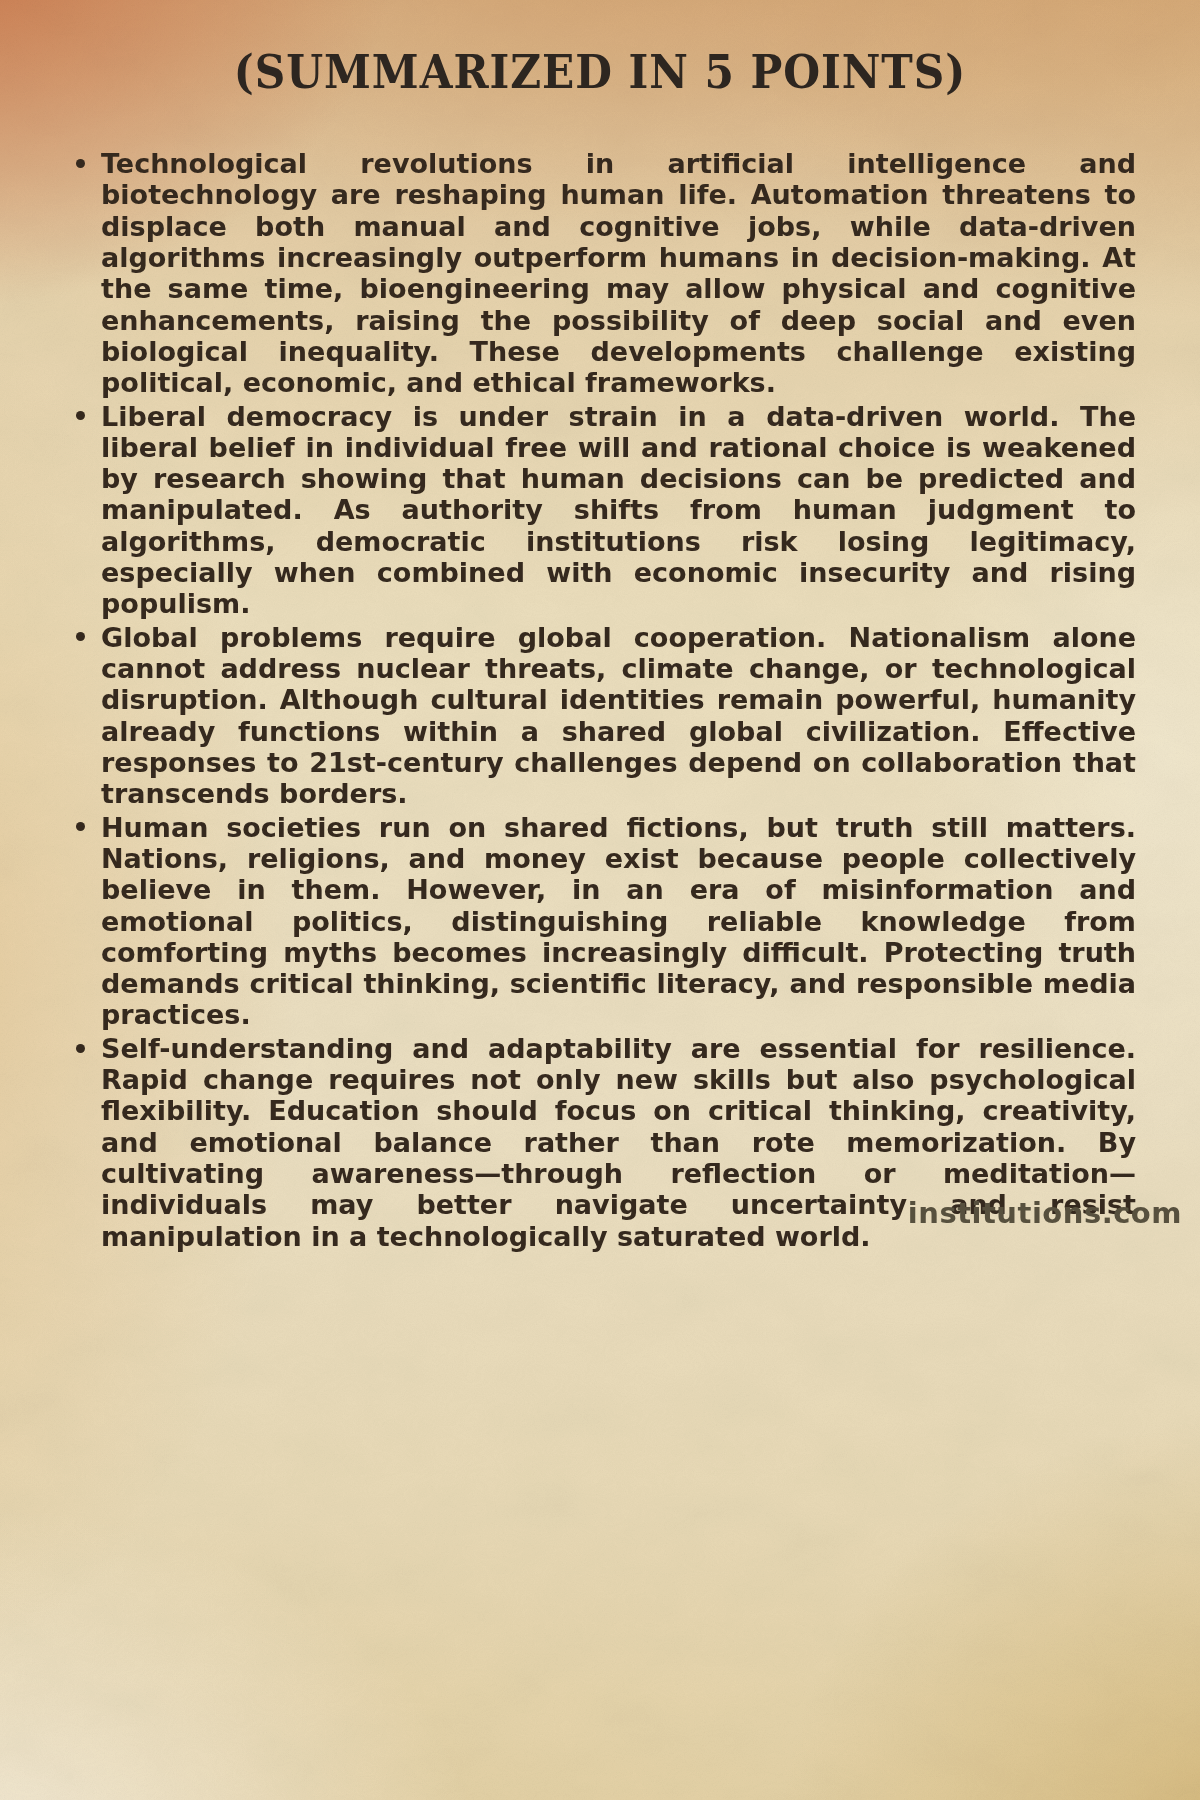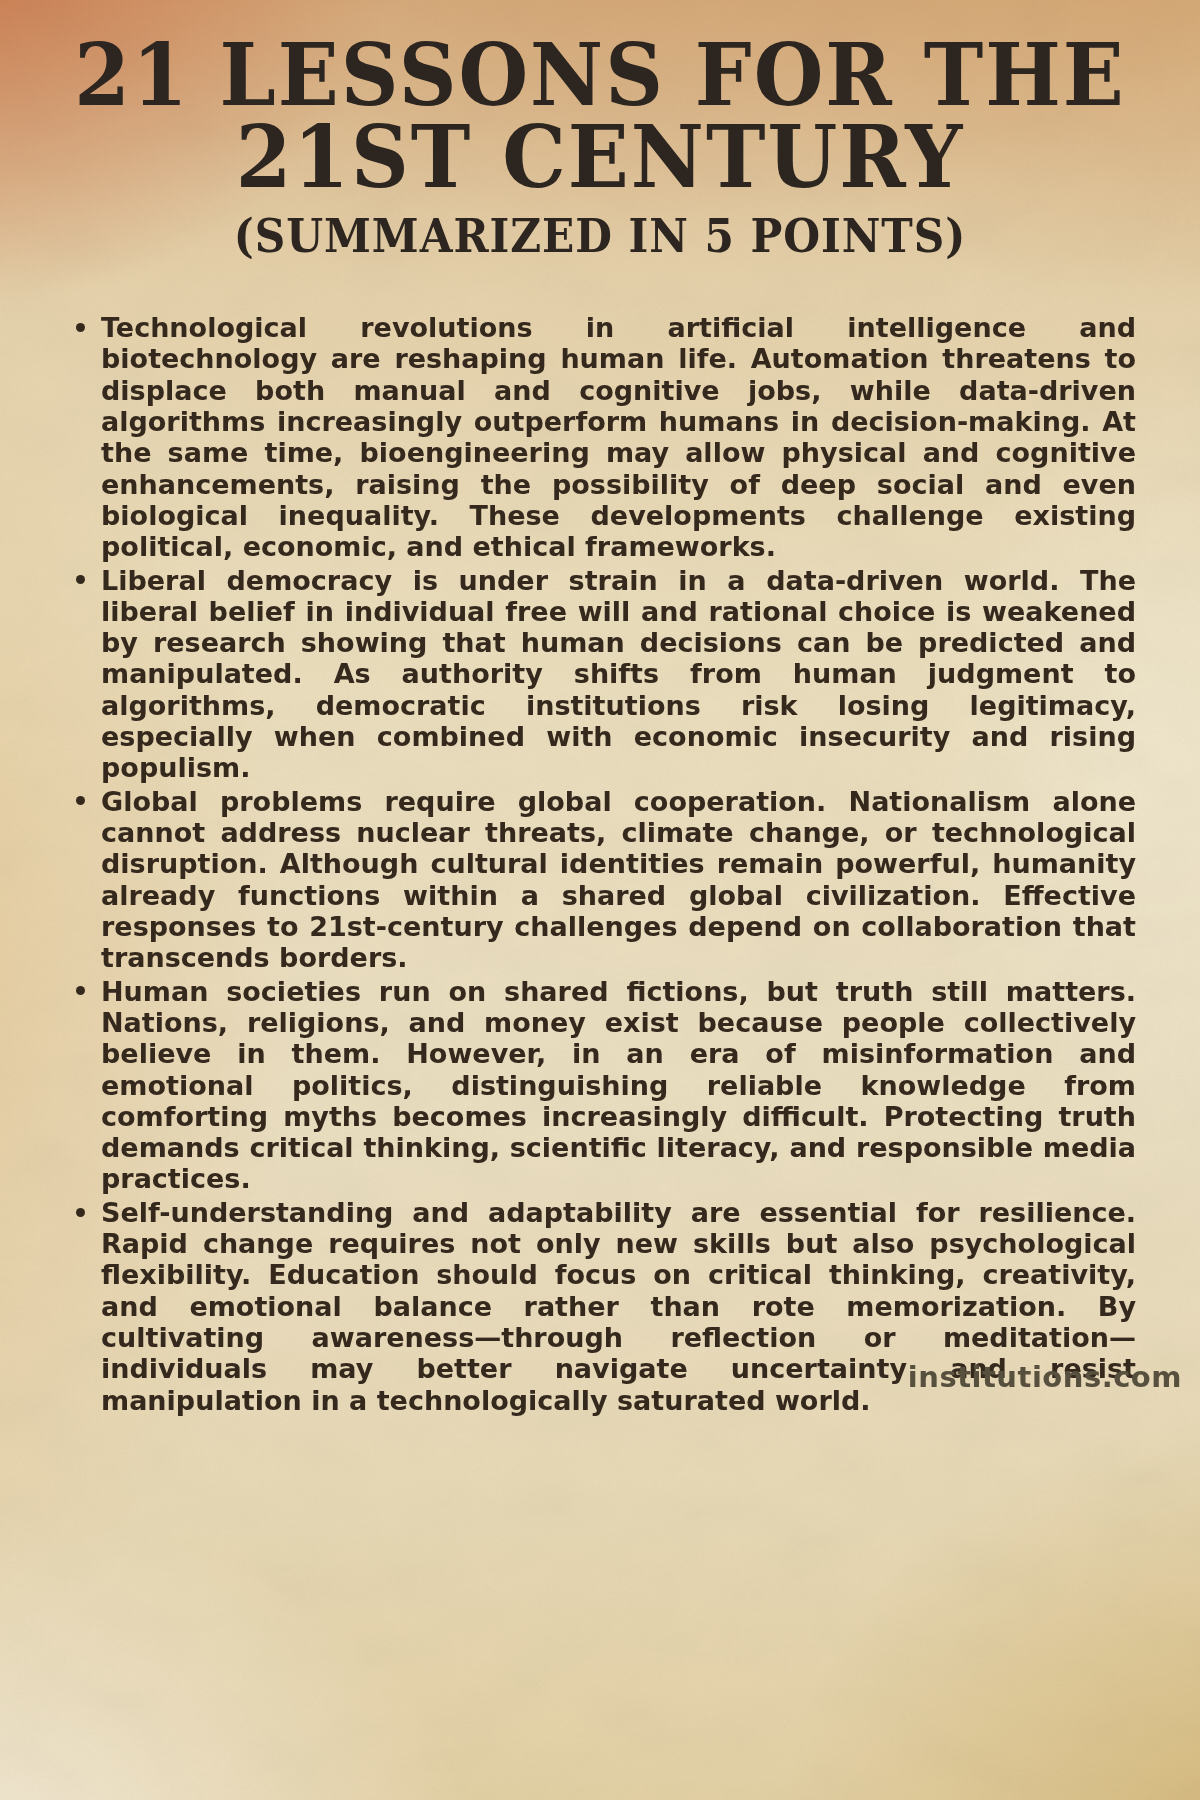--- a/index.html
+++ b/index.html
@@ -107,24 +107,20 @@
       <feTurbulence type="fractalNoise" baseFrequency="0.012 0.018" numOctaves="3" seed="7" stitchTiles="stitch" result="n2"></feTurbulence>
       <feColorMatrix in="n2" type="saturate" values="0"></feColorMatrix>
     </filter>
     <rect width="1200" height="1800" filter="url(#blotch)" opacity="0.07"></rect>
     <rect width="1200" height="1800" filter="url(#fineGrain)" opacity="0.08"></rect>
   </svg>
 
   <div class="content">
 
     <header>
-      <h1 style="margin:0;">
-        <span class="title-line">21 LESSONS FOR THE</span>
-        <span class="title-line">21ST CENTURY</span>
-      </h1>
       <div class="subtitle">(SUMMARIZED IN 5 POINTS)</div>
     </header>
 
     <ul class="points">
       <li>
         <span class="dot"></span>
         <span>Technological revolutions in artificial intelligence and biotechnology are reshaping human life. Automation threatens to displace both manual and cognitive jobs, while data-driven algorithms increasingly outperform humans in decision-making. At the same time, bioengineering may allow physical and cognitive enhancements, raising the possibility of deep social and even biological inequality. These developments challenge existing political, economic, and ethical frameworks.</span>
       </li>
       <li>
         <span class="dot"></span>

